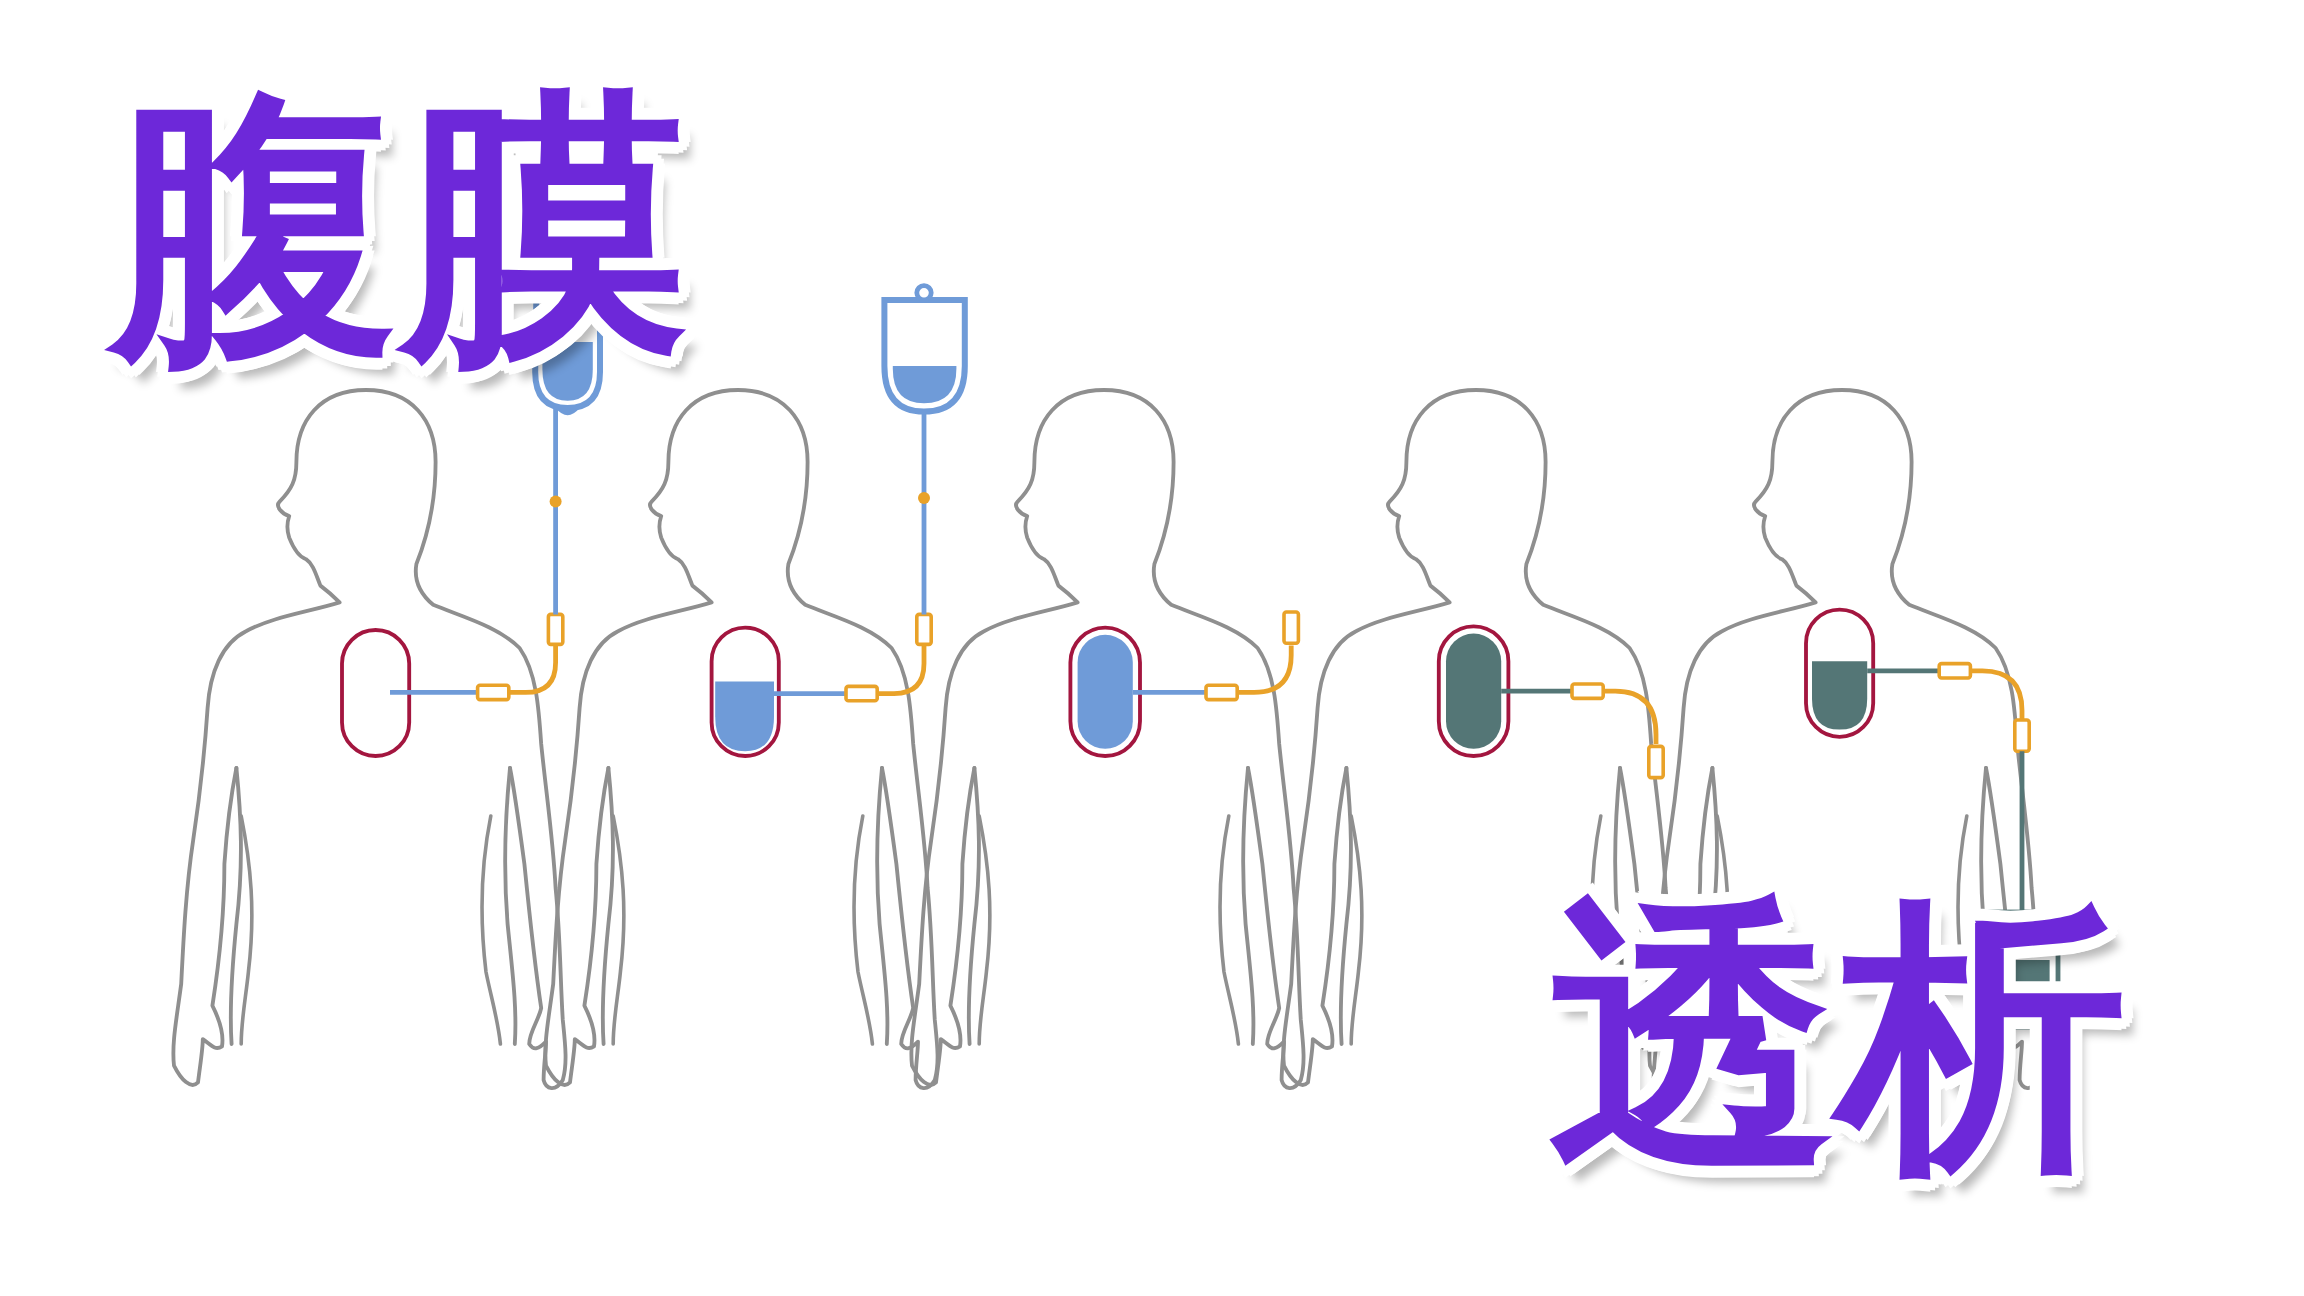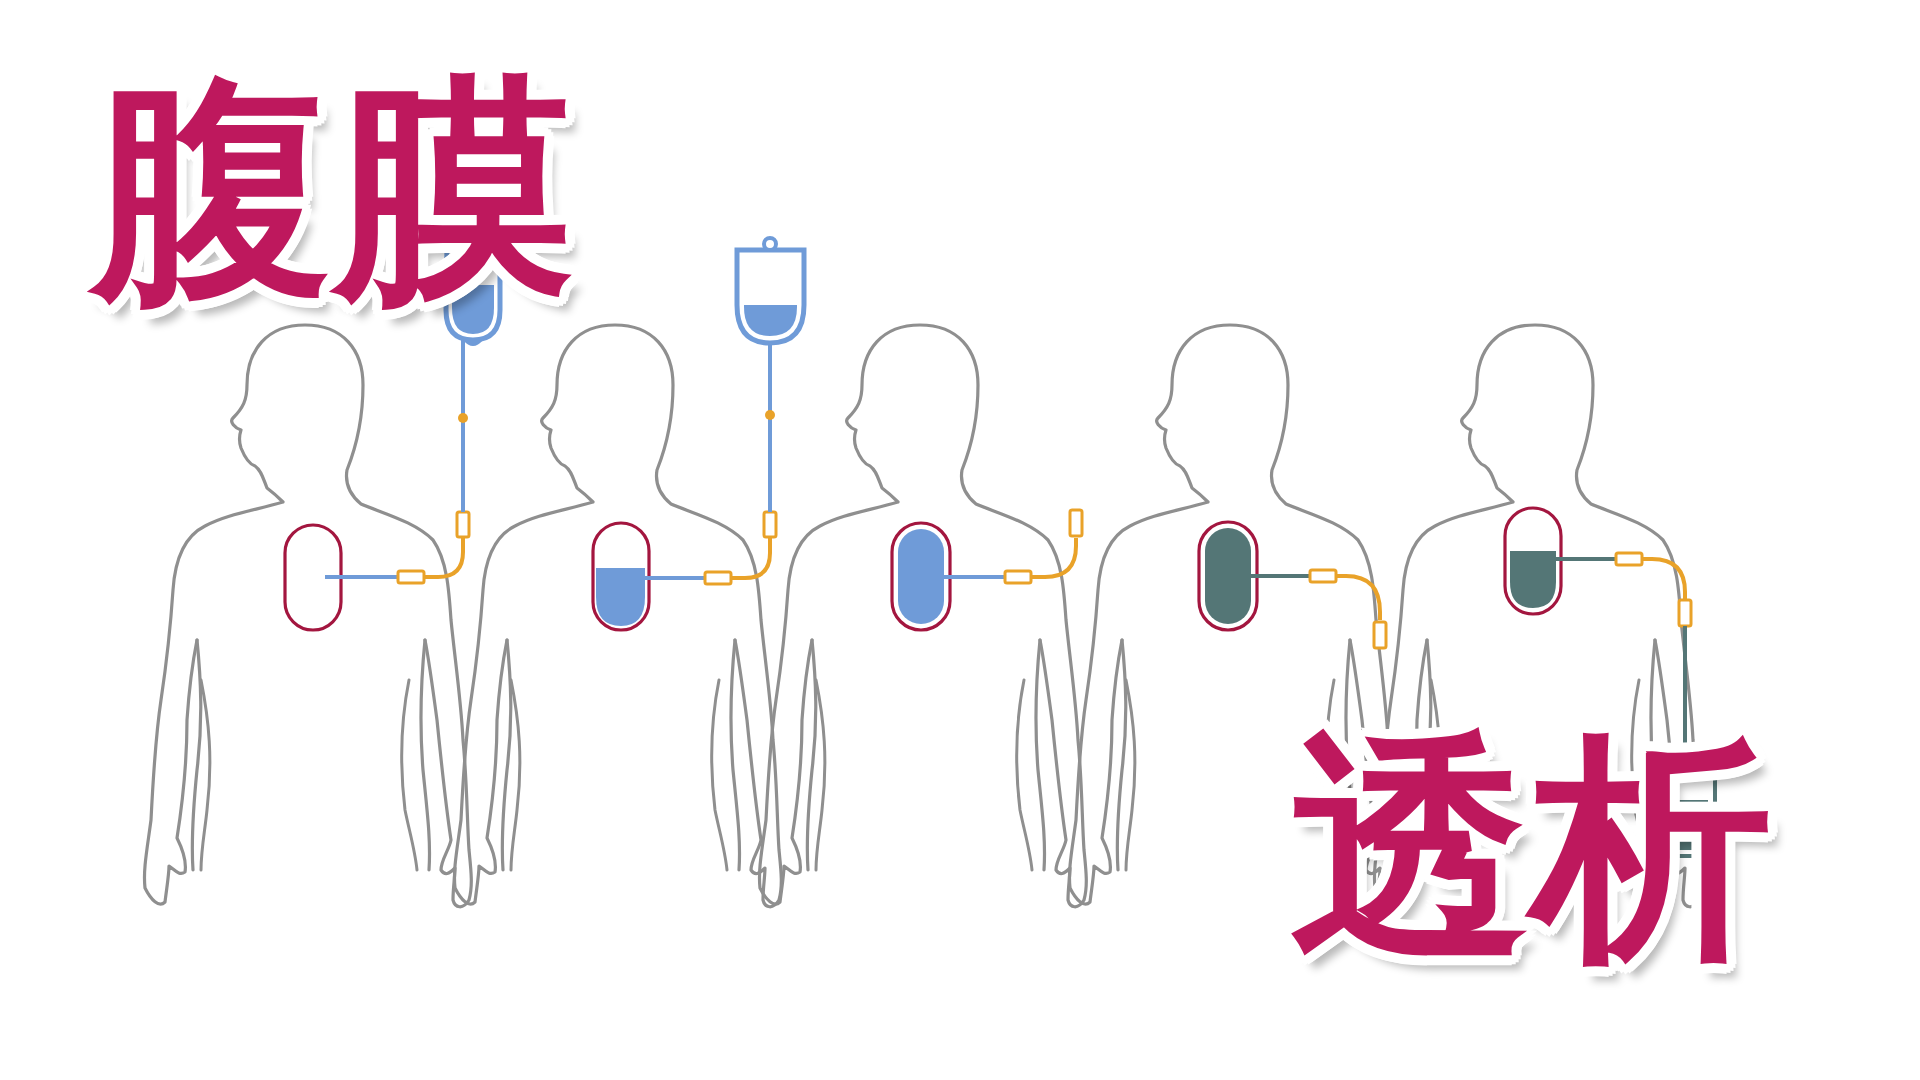--- a/index.html
+++ b/index.html
@@ -6,37 +6,37 @@
   body {
     width: 1920px; height: 1080px; overflow: hidden;
     background: #ffffff; position: relative;
     font-family: "DejaVu Sans", sans-serif;
   }
   #diagram { position: absolute; left: 0; top: 0; width: 1920px; height: 1080px; }
   .title {
     position: absolute;
     font-family: "DejaVu Sans", sans-serif;
     font-weight: 900;
-    color: #be185d;
+    color: #6d28d9;
     -webkit-text-stroke: 0;
     paint-order: stroke fill;
     text-shadow:
       0 0 0 #fff,
       -10px 0 0 #fff, 10px 0 0 #fff, 0 -10px 0 #fff, 0 10px 0 #fff,
       -7px -7px 0 #fff, 7px -7px 0 #fff, -7px 7px 0 #fff, 7px 7px 0 #fff,
       -9px -4px 0 #fff, 9px -4px 0 #fff, -9px 4px 0 #fff, 9px 4px 0 #fff,
       -4px -9px 0 #fff, 4px -9px 0 #fff, -4px 9px 0 #fff, 4px 9px 0 #fff,
       10px 14px 8px rgba(0,0,0,0.28);
     letter-spacing: 2px;
     line-height: 1;
     white-space: nowrap;
     z-index: 5;
   }
   #title-top { left: 92px; top: 70px; font-size: 240px; }
-  #title-bottom { left: 1290px; top: 728px; font-size: 240px; }
+  #title-bottom { left: 1290px; top: 744px; font-size: 240px; }
 </style>
 </head>
 <body>
 
 <svg id="diagram" viewBox="0 0 1920 1080" xmlns="http://www.w3.org/2000/svg">
   <defs>
 
     <g id="body">
       <path d="M 0 -245
                C -38 -245 -58 -220 -58 -185

